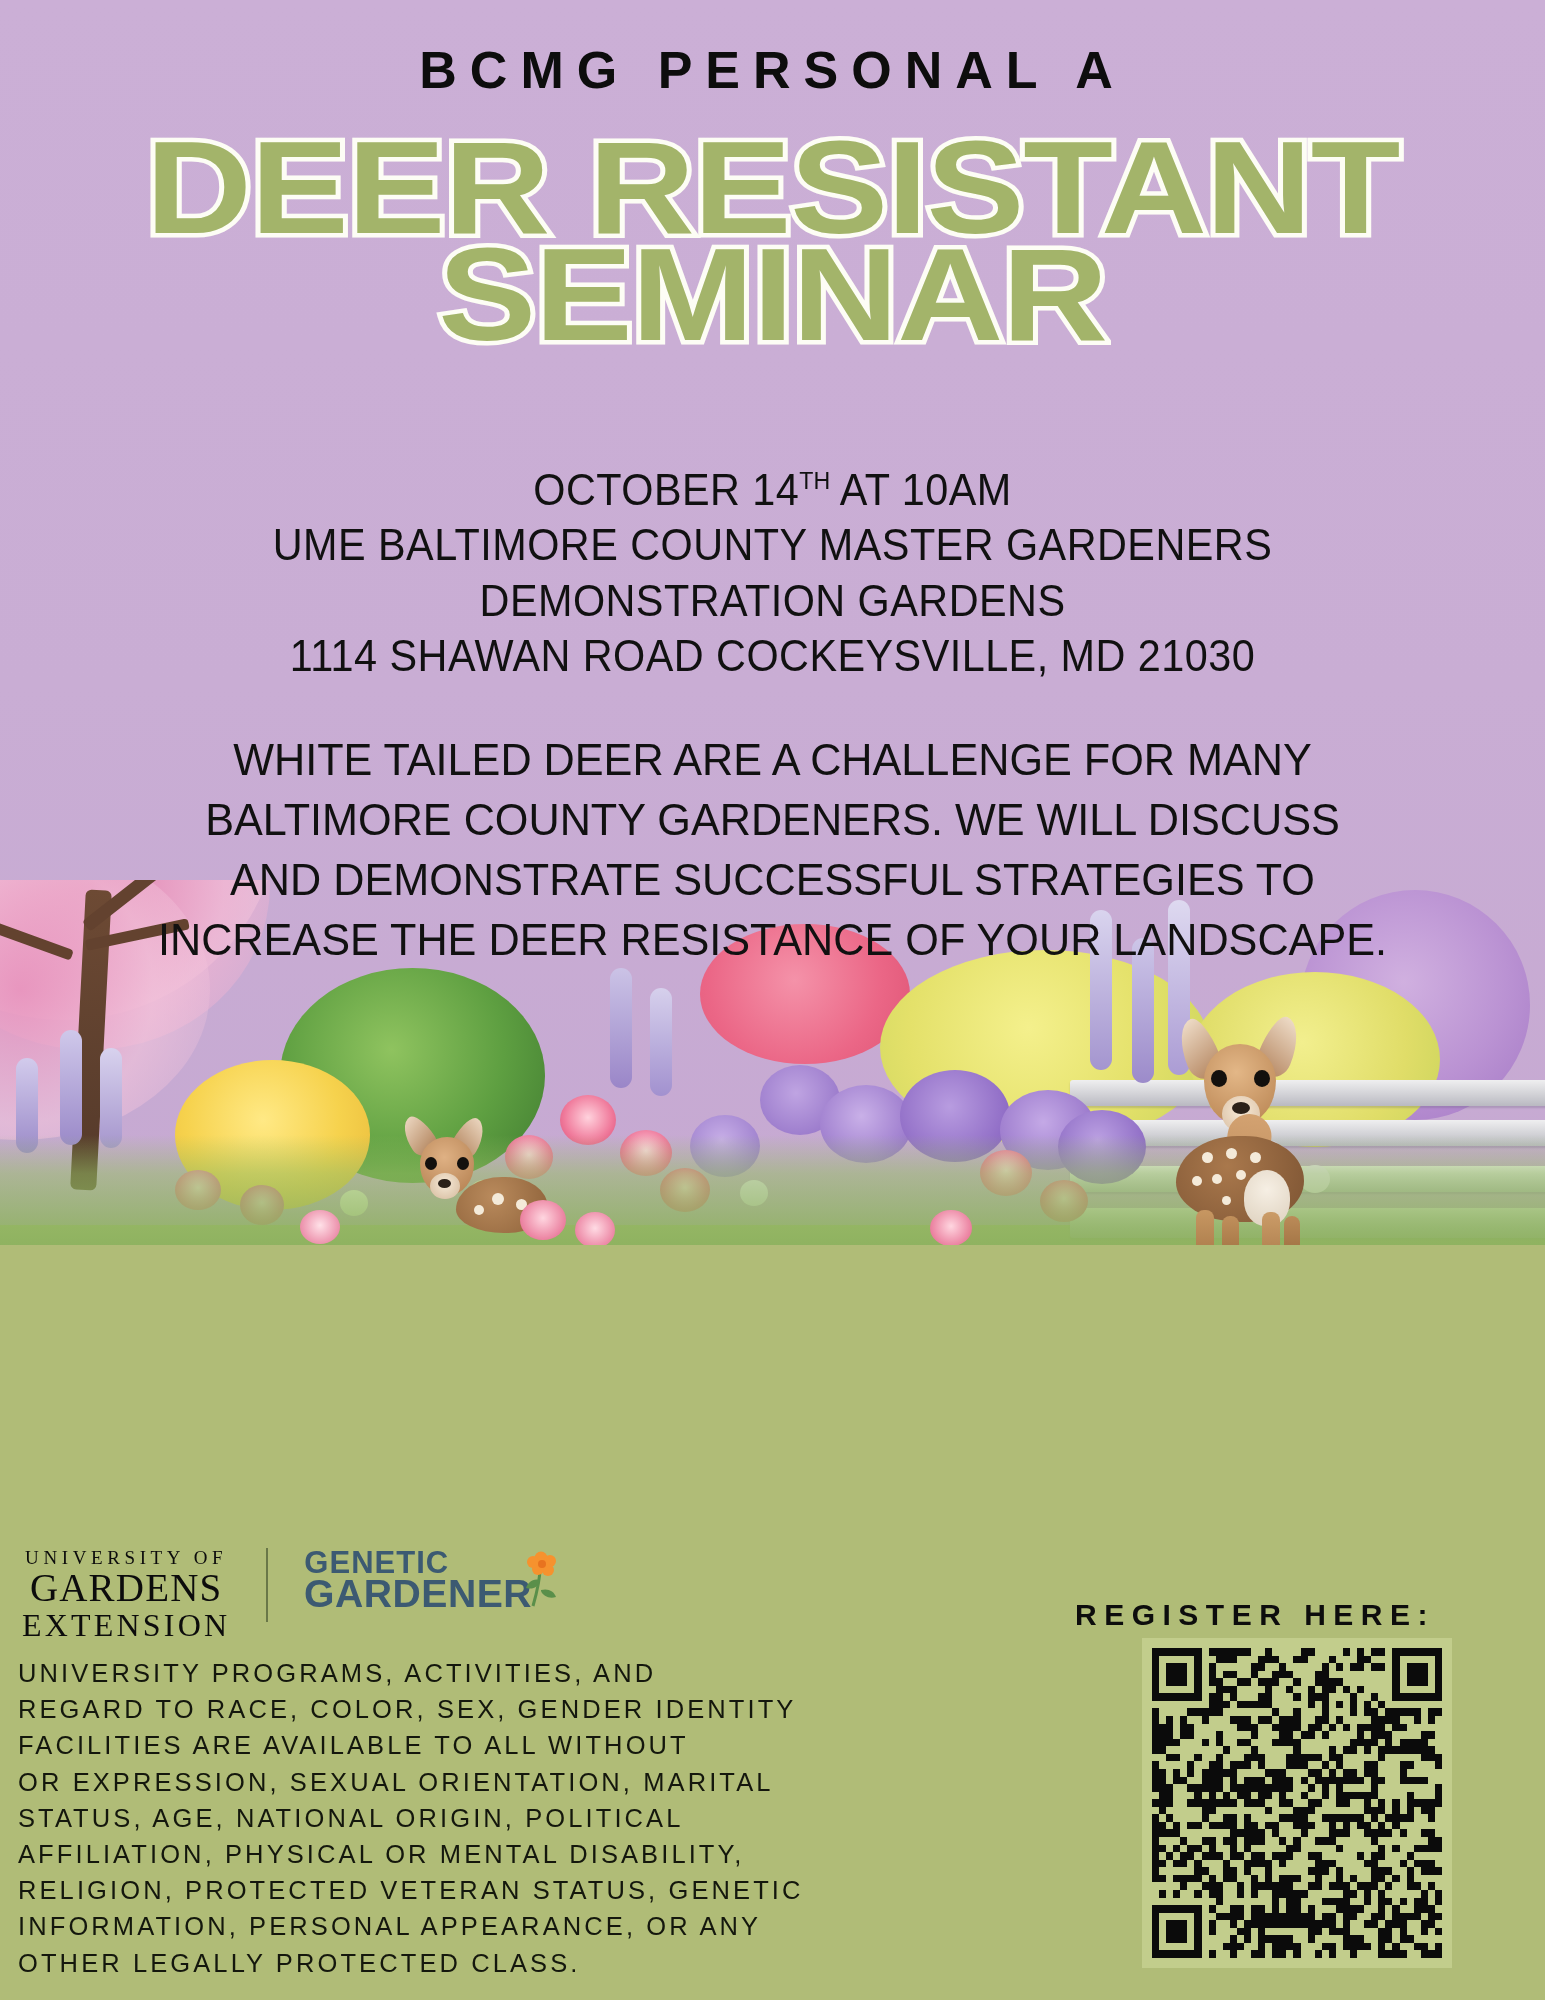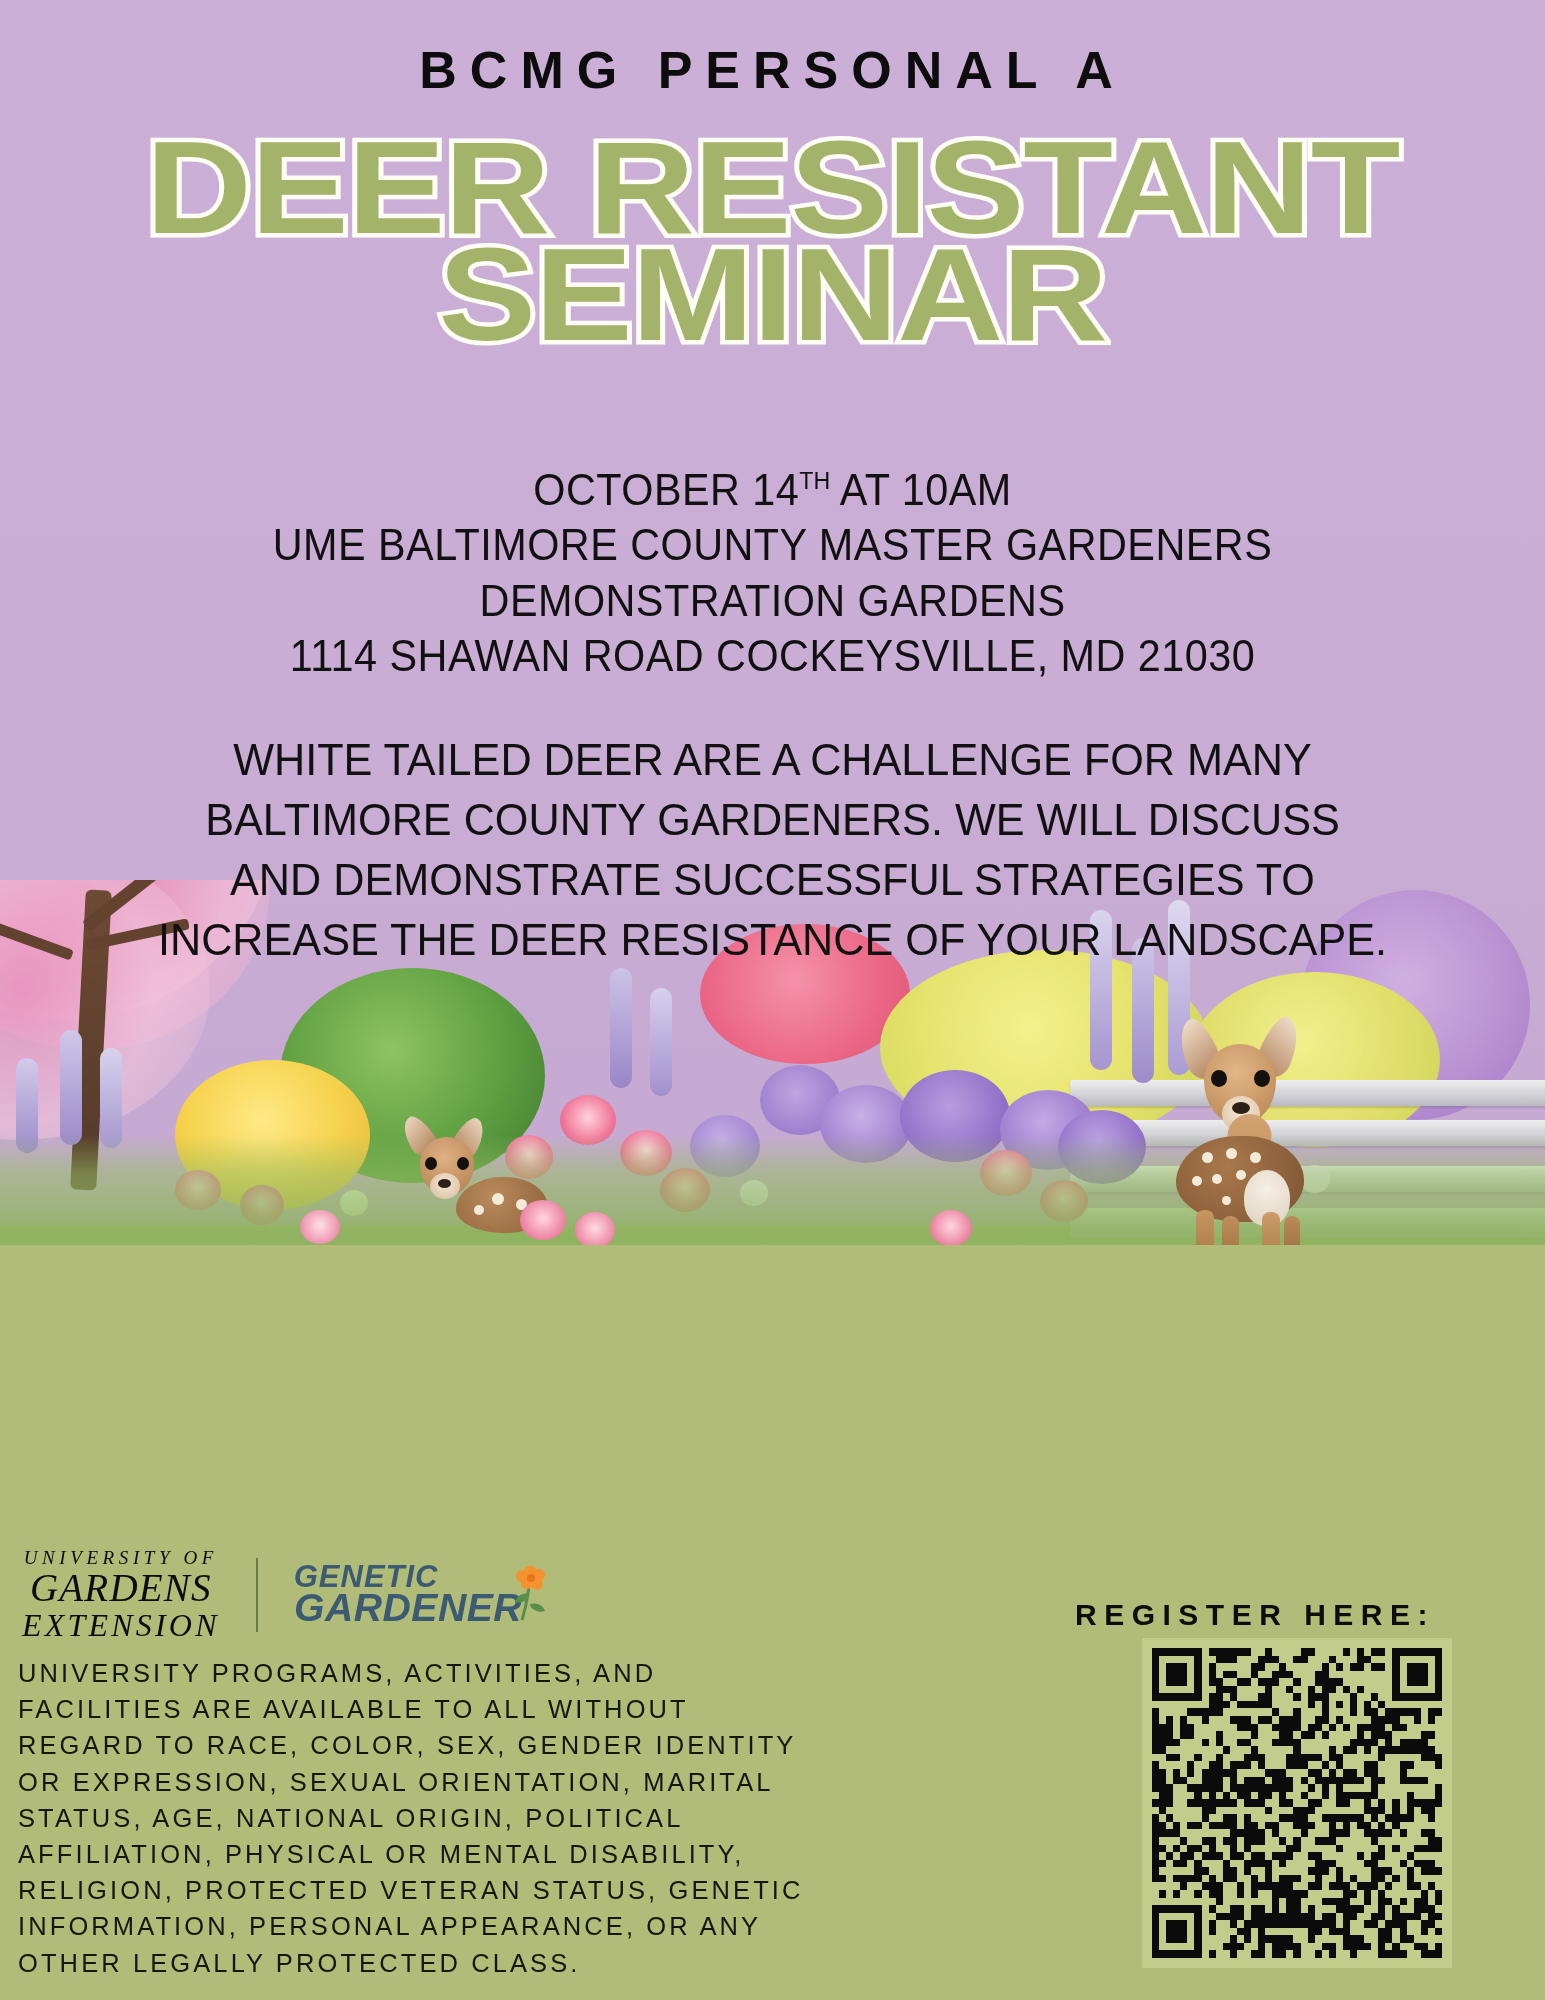--- a/index.html
+++ b/index.html
@@ -195,23 +195,22 @@
   .deer-small{ left: 400px; top: 235px; width: 145px; height: 115px; }
 
   .d-part { position: absolute; }
 
   
   .footer-logo {
     position: absolute;
     left: 22px;
     top: 1548px;
     display: flex;
-    align-items: center;
+    align-items: flex-start;
     gap: 36px;
-    font-style: italic;
   }
   .umd-block {
     text-align: center;
     color: #0c0c0c;
     font-family: "Liberation Serif", serif;
     line-height: 1.0;
   }
   .umd-l1 { font-size: 19px; letter-spacing: 4.6px; }
   .umd-l2 { font-size: 39px; letter-spacing: 1.2px; margin-top: 1px; }
   .umd-l3 { font-size: 32px; letter-spacing: 3.2px; margin-top: 2px; }
@@ -454,22 +453,22 @@
           <circle cx="14" cy="19" r="6"></circle>
           <circle cx="9" cy="12" r="6"></circle>
         </g>
         <circle cx="18" cy="14" r="4" fill="#e8731f"></circle>
       </svg>
     </div>
   </div>
 
   <div class="legal">
     <span class="line">UNIVERSITY PROGRAMS, ACTIVITIES, AND</span>
+    <span class="line">REGARD TO RACE, COLOR, SEX, GENDER IDENTITY</span>
     <span class="line">FACILITIES ARE AVAILABLE TO ALL WITHOUT</span>
-    <span class="line">REGARD TO RACE, COLOR, SEX, GENDER IDENTITY</span>
     <span class="line">OR EXPRESSION, SEXUAL ORIENTATION, MARITAL</span>
     <span class="line">STATUS, AGE, NATIONAL ORIGIN, POLITICAL</span>
     <span class="line">AFFILIATION, PHYSICAL OR MENTAL DISABILITY,</span>
     <span class="line">RELIGION, PROTECTED VETERAN STATUS, GENETIC</span>
     <span class="line">INFORMATION, PERSONAL APPEARANCE, OR ANY</span>
     <span class="line">OTHER LEGALLY PROTECTED CLASS.</span>
   </div>
 
   <div class="register">REGISTER HERE:</div>
 

